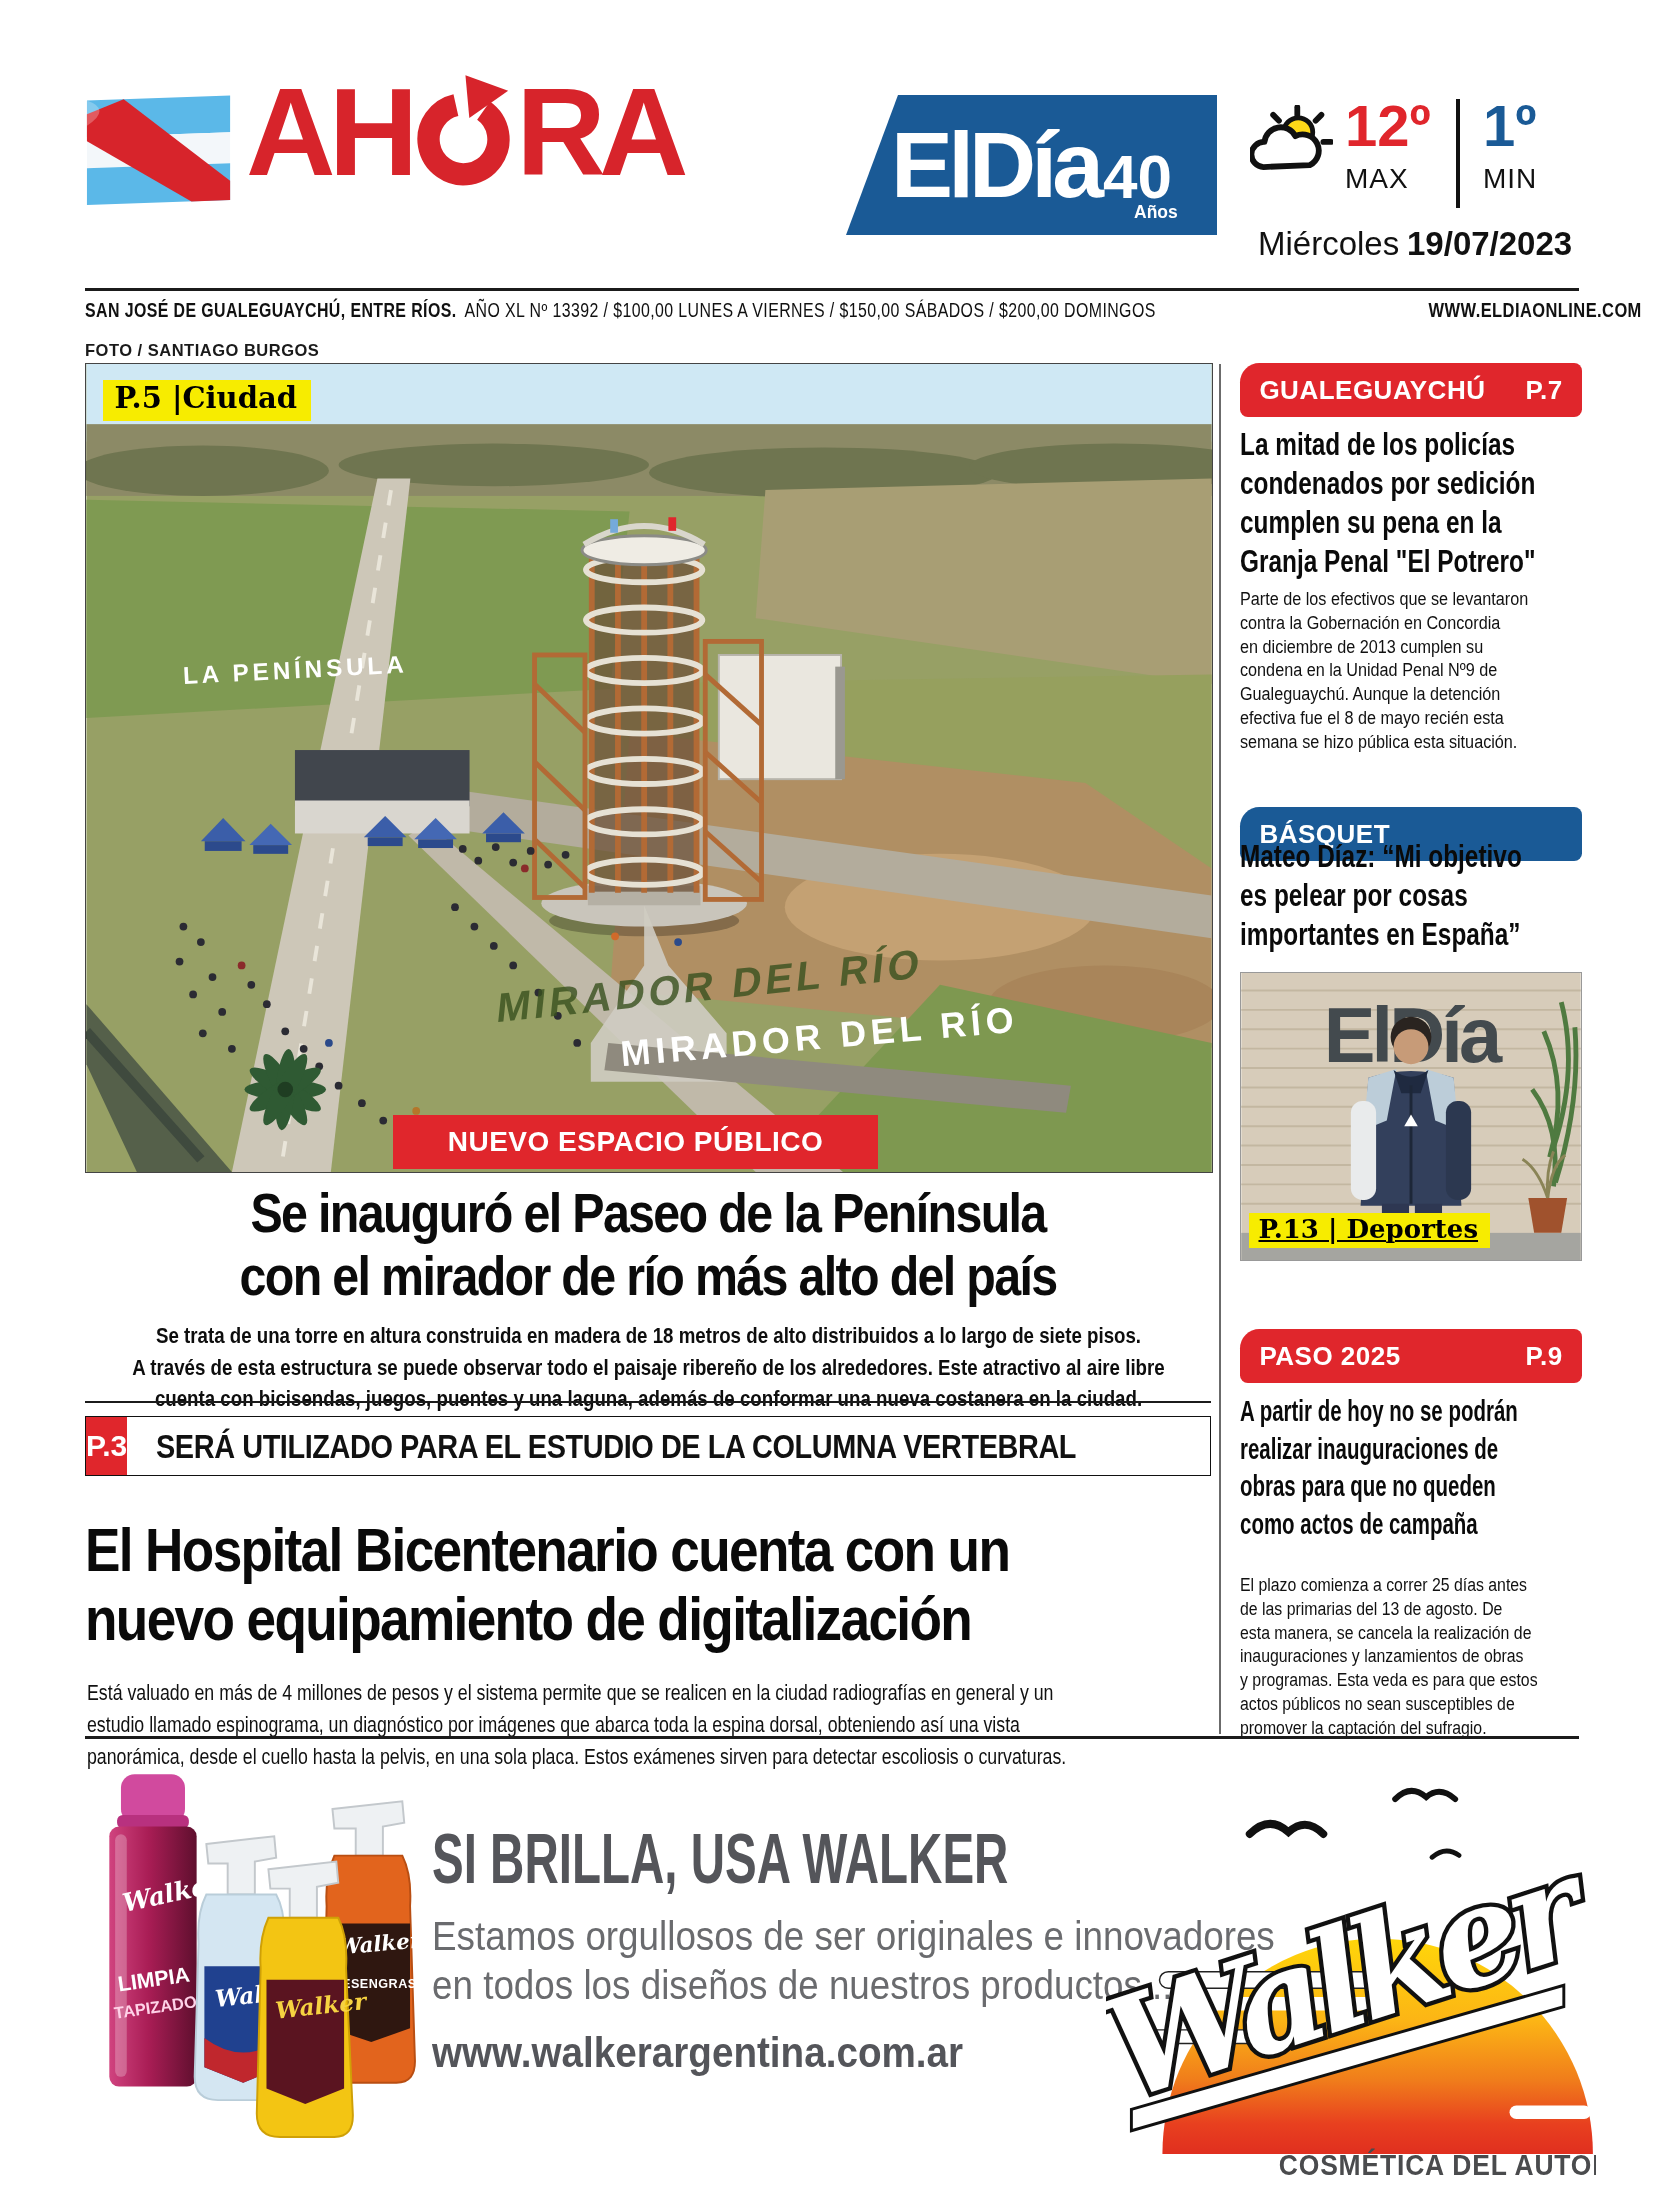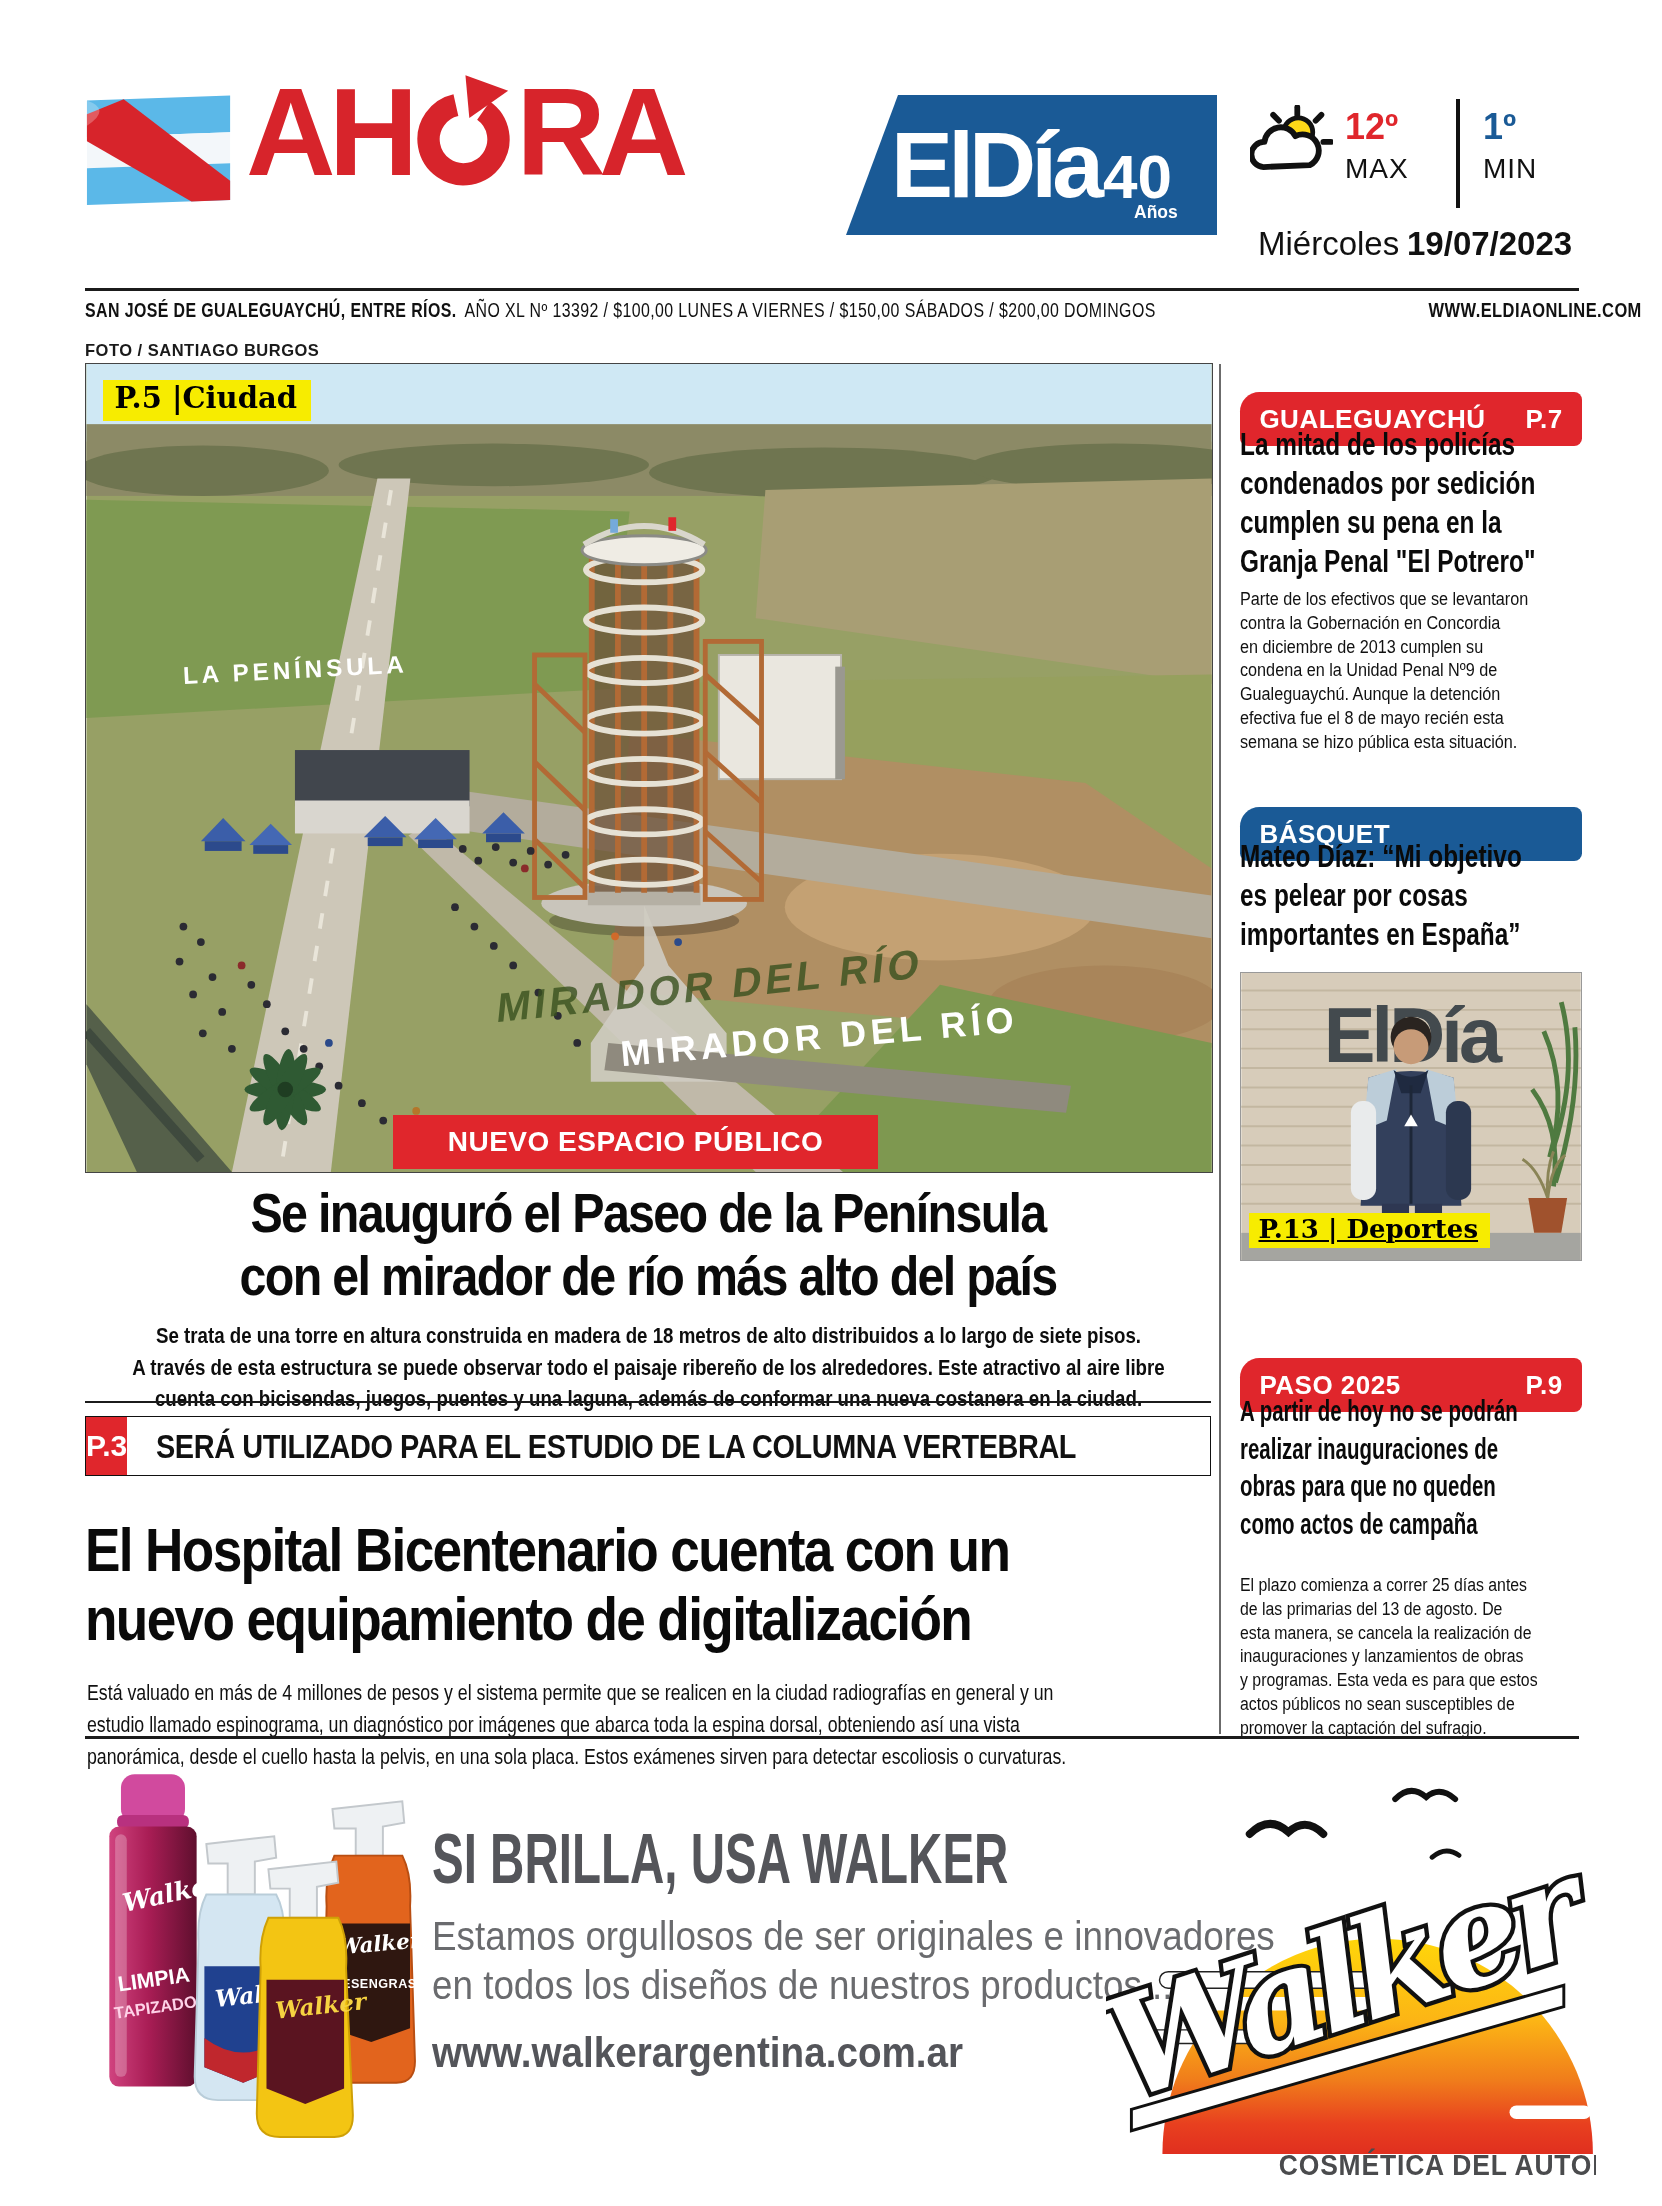--- a/index.html
+++ b/index.html
@@ -15,21 +15,21 @@
   .ahora{display:flex;align-items:center;font-size:124px;font-weight:700;color:#d7242b;
          letter-spacing:-6.8px;line-height:1;justify-content:space-between;}
   .ahora span{display:inline-block;}
   .eldia-block{width:371px;height:140px;background:#1a5a96;
                clip-path:polygon(52px 0,100% 0,100% 100%,0 100%);
                display:flex;align-items:center;justify-content:center;}
   .eldia-text{font-size:93px;font-weight:900;color:#fff;letter-spacing:-4.9px;line-height:1;}
   .forty-wrap{position:relative;margin-left:3.9px;top:11.6px;}
   .forty{font-size:62px;font-weight:900;color:#fff;line-height:1;}
   .anos{position:absolute;right:-5.8px;bottom:-15.5px;font-size:17.5px;font-weight:700;color:#fff;}
-  .tbig{font-size:36px;font-weight:900;line-height:1;margin-top:12px;}
+  .tbig{font-size:58px;font-weight:900;line-height:1;}
   .tlabel{font-size:28px;color:#111;letter-spacing:1px;margin-top:7.8px;}
   .wdate{font-size:33px;color:#111;text-align:center;}
   .wdate .b{font-weight:800;margin-left:7.8px;}
 
   
   .infobar{display:flex;justify-content:space-between;font-size:19.4px;white-space:nowrap;}
   .ib-b{font-weight:800;letter-spacing:0.5px;}
   .ib-r{font-weight:500;margin-left:9.7px;letter-spacing:0.5px;}
 
   .photocredit{font-size:16.5px;font-weight:700;letter-spacing:0.5px;text-align:left;color:#1a1a1a;}
@@ -48,21 +48,21 @@
   .p3block{width:97px;height:100%;background:#e0262c;color:#fff;display:flex;align-items:center;
            justify-content:center;font-size:30px;font-weight:900;}
   .kickertext{margin-left:29px;font-size:34px;font-weight:700;white-space:nowrap;letter-spacing:-0.5px;}
   .hl2{font-size:62px;font-weight:900;line-height:1.12;letter-spacing:-1.9px;color:#0a0a0a;}
   .bodytext{font-size:21.3px;line-height:1.5;color:#111;}
 
   
   .sbar{height:54px;border-radius:19.4px 7.8px 7.8px 7.8px;display:flex;align-items:center;
         justify-content:space-between;padding:0 19.4px;color:#fff;font-weight:800;font-size:26px;
         letter-spacing:0.5px;box-sizing:border-box;}
-  .sbar.red{background:#e0262c;margin-top:29px;}
+  .sbar.red{background:#e0262c;}
   .sbar.blue{background:#1a5a96;}
   .sb-h{font-size:32px;font-weight:900;line-height:1.22;color:#0a0a0a;letter-spacing:0;}
   .sb-h3{font-size:30px;font-weight:900;line-height:1.25;color:#0a0a0a;}
   .sb-b{font-size:18px;line-height:1.32;color:#111;}
   .sphoto{border:1px solid #999;overflow:hidden;}
   .ytag-sm{background:#f7ec00;color:#000;font-family:"DejaVu Serif",serif;font-weight:800;
            font-size:26px;padding:1.9px 11.6px 3.9px 9.7px;line-height:1.15;}
 
   
   .ad-h{font-size:66px;font-weight:900;color:#54555a;white-space:nowrap;letter-spacing:0;}

